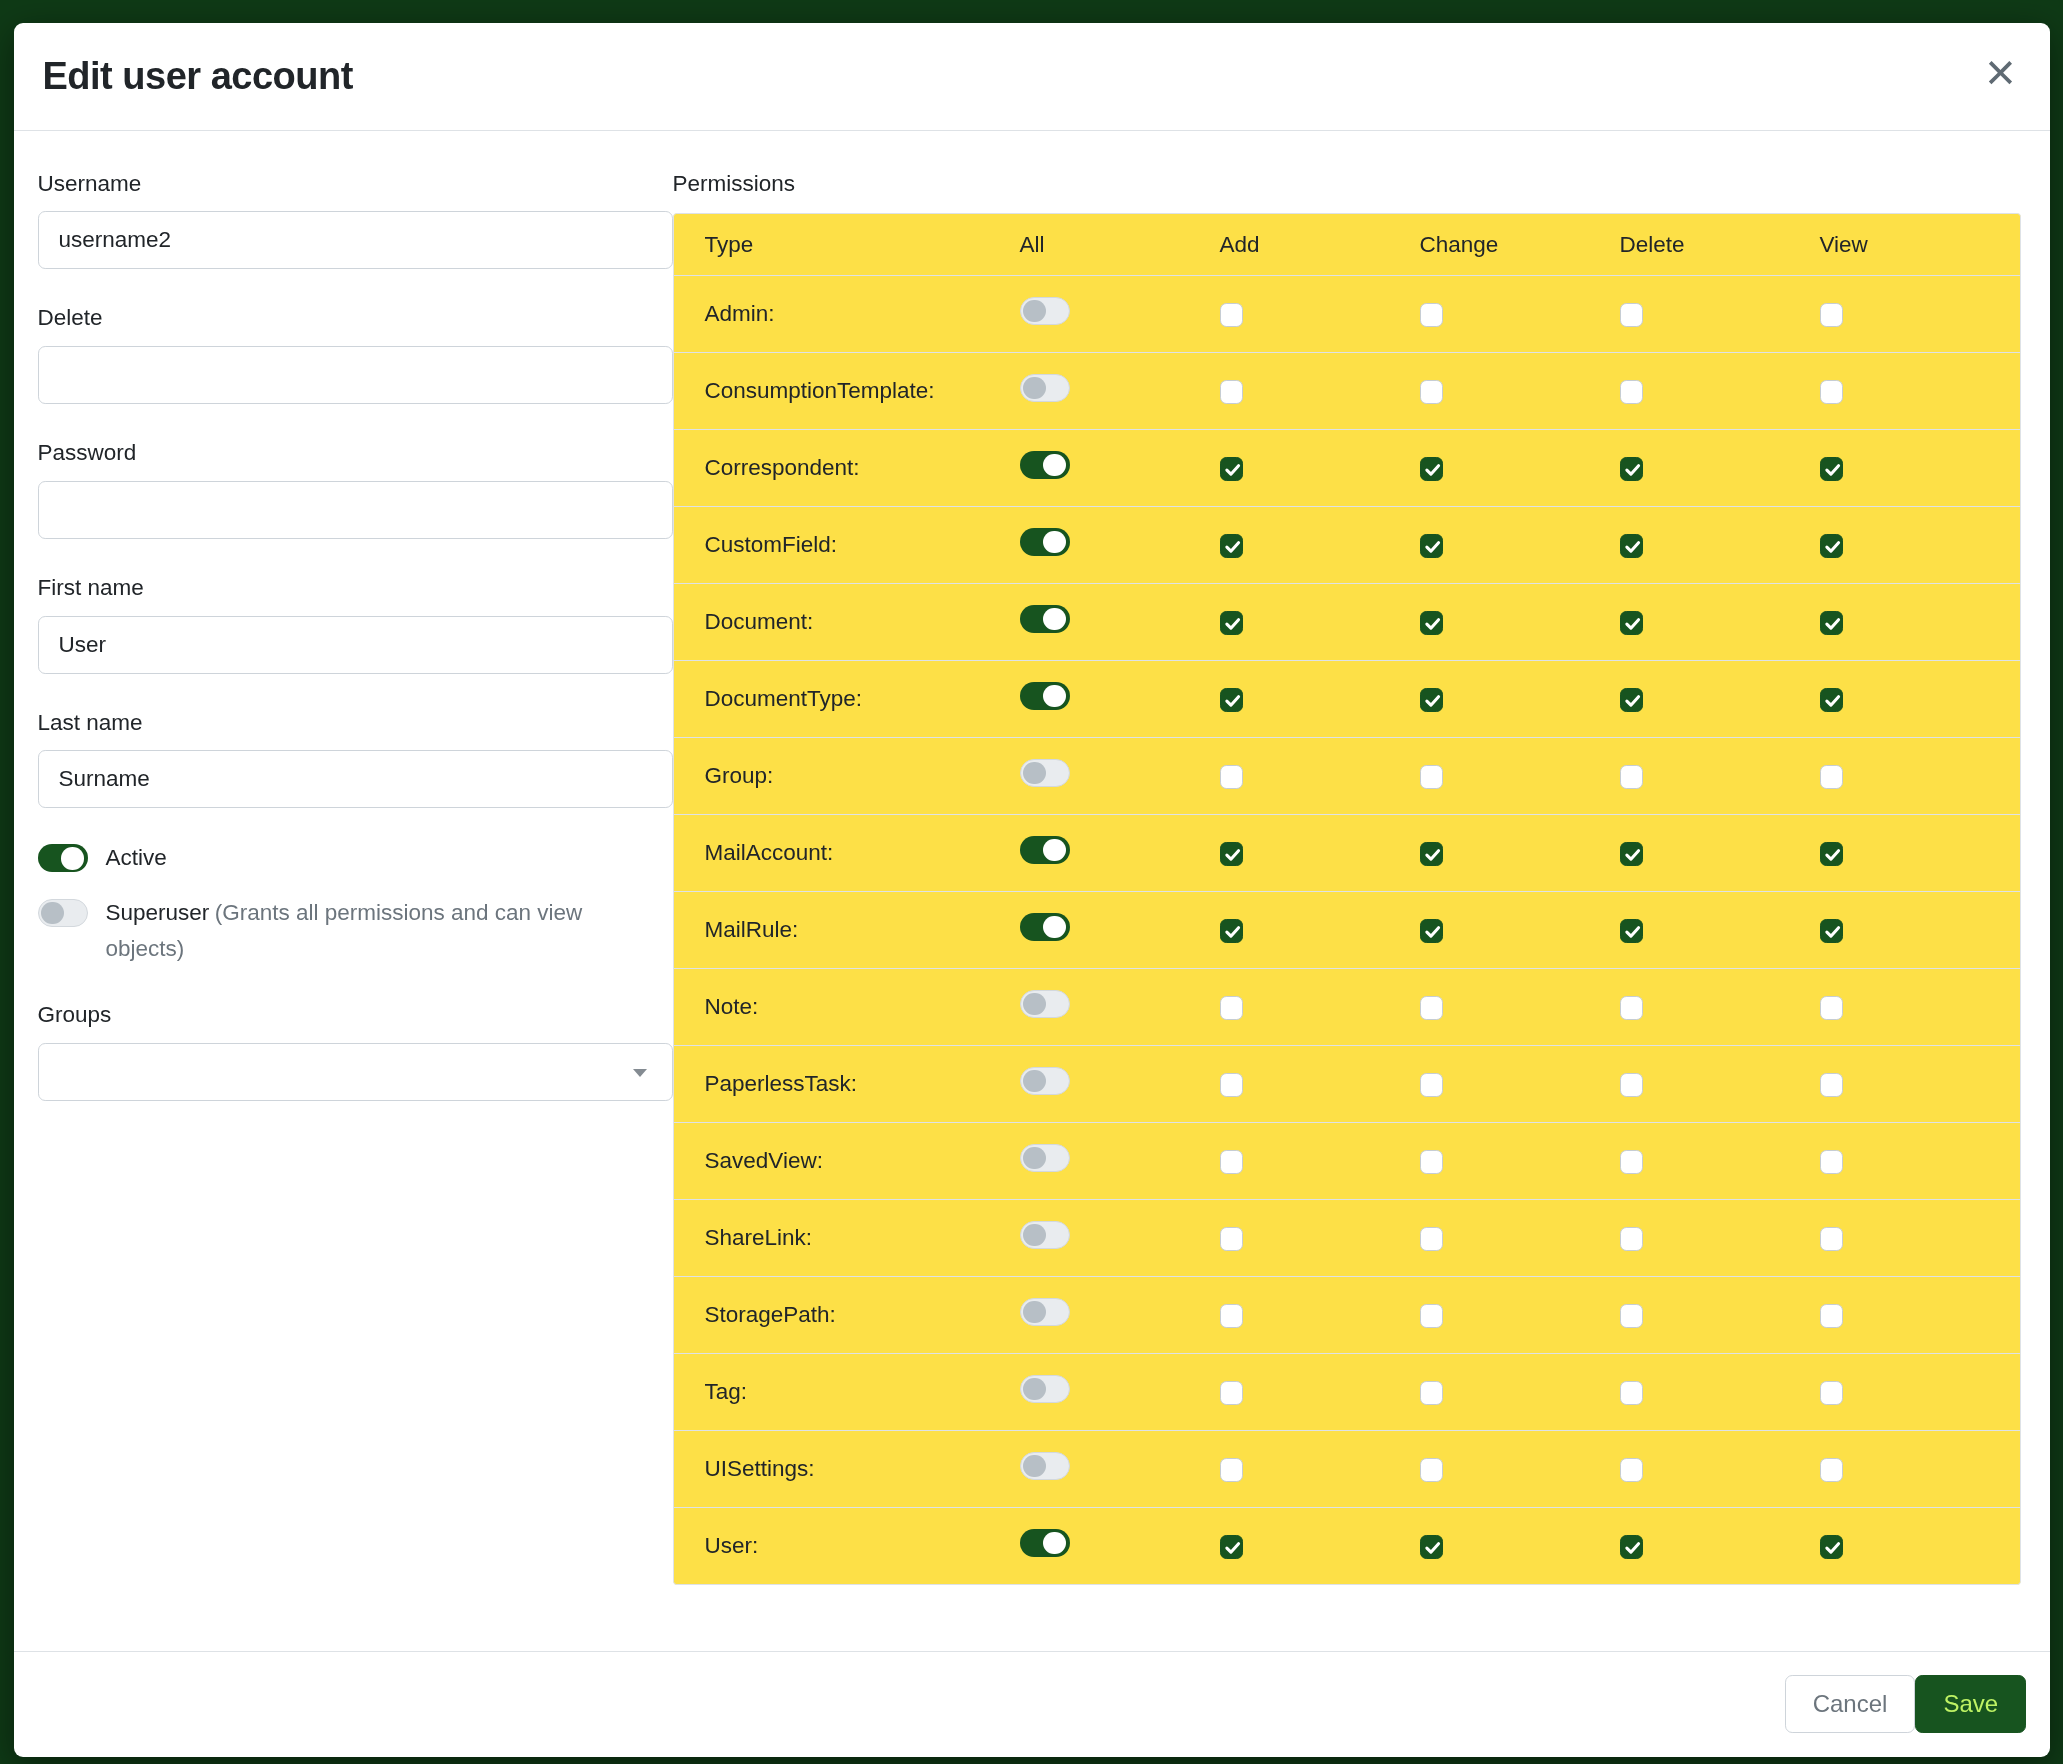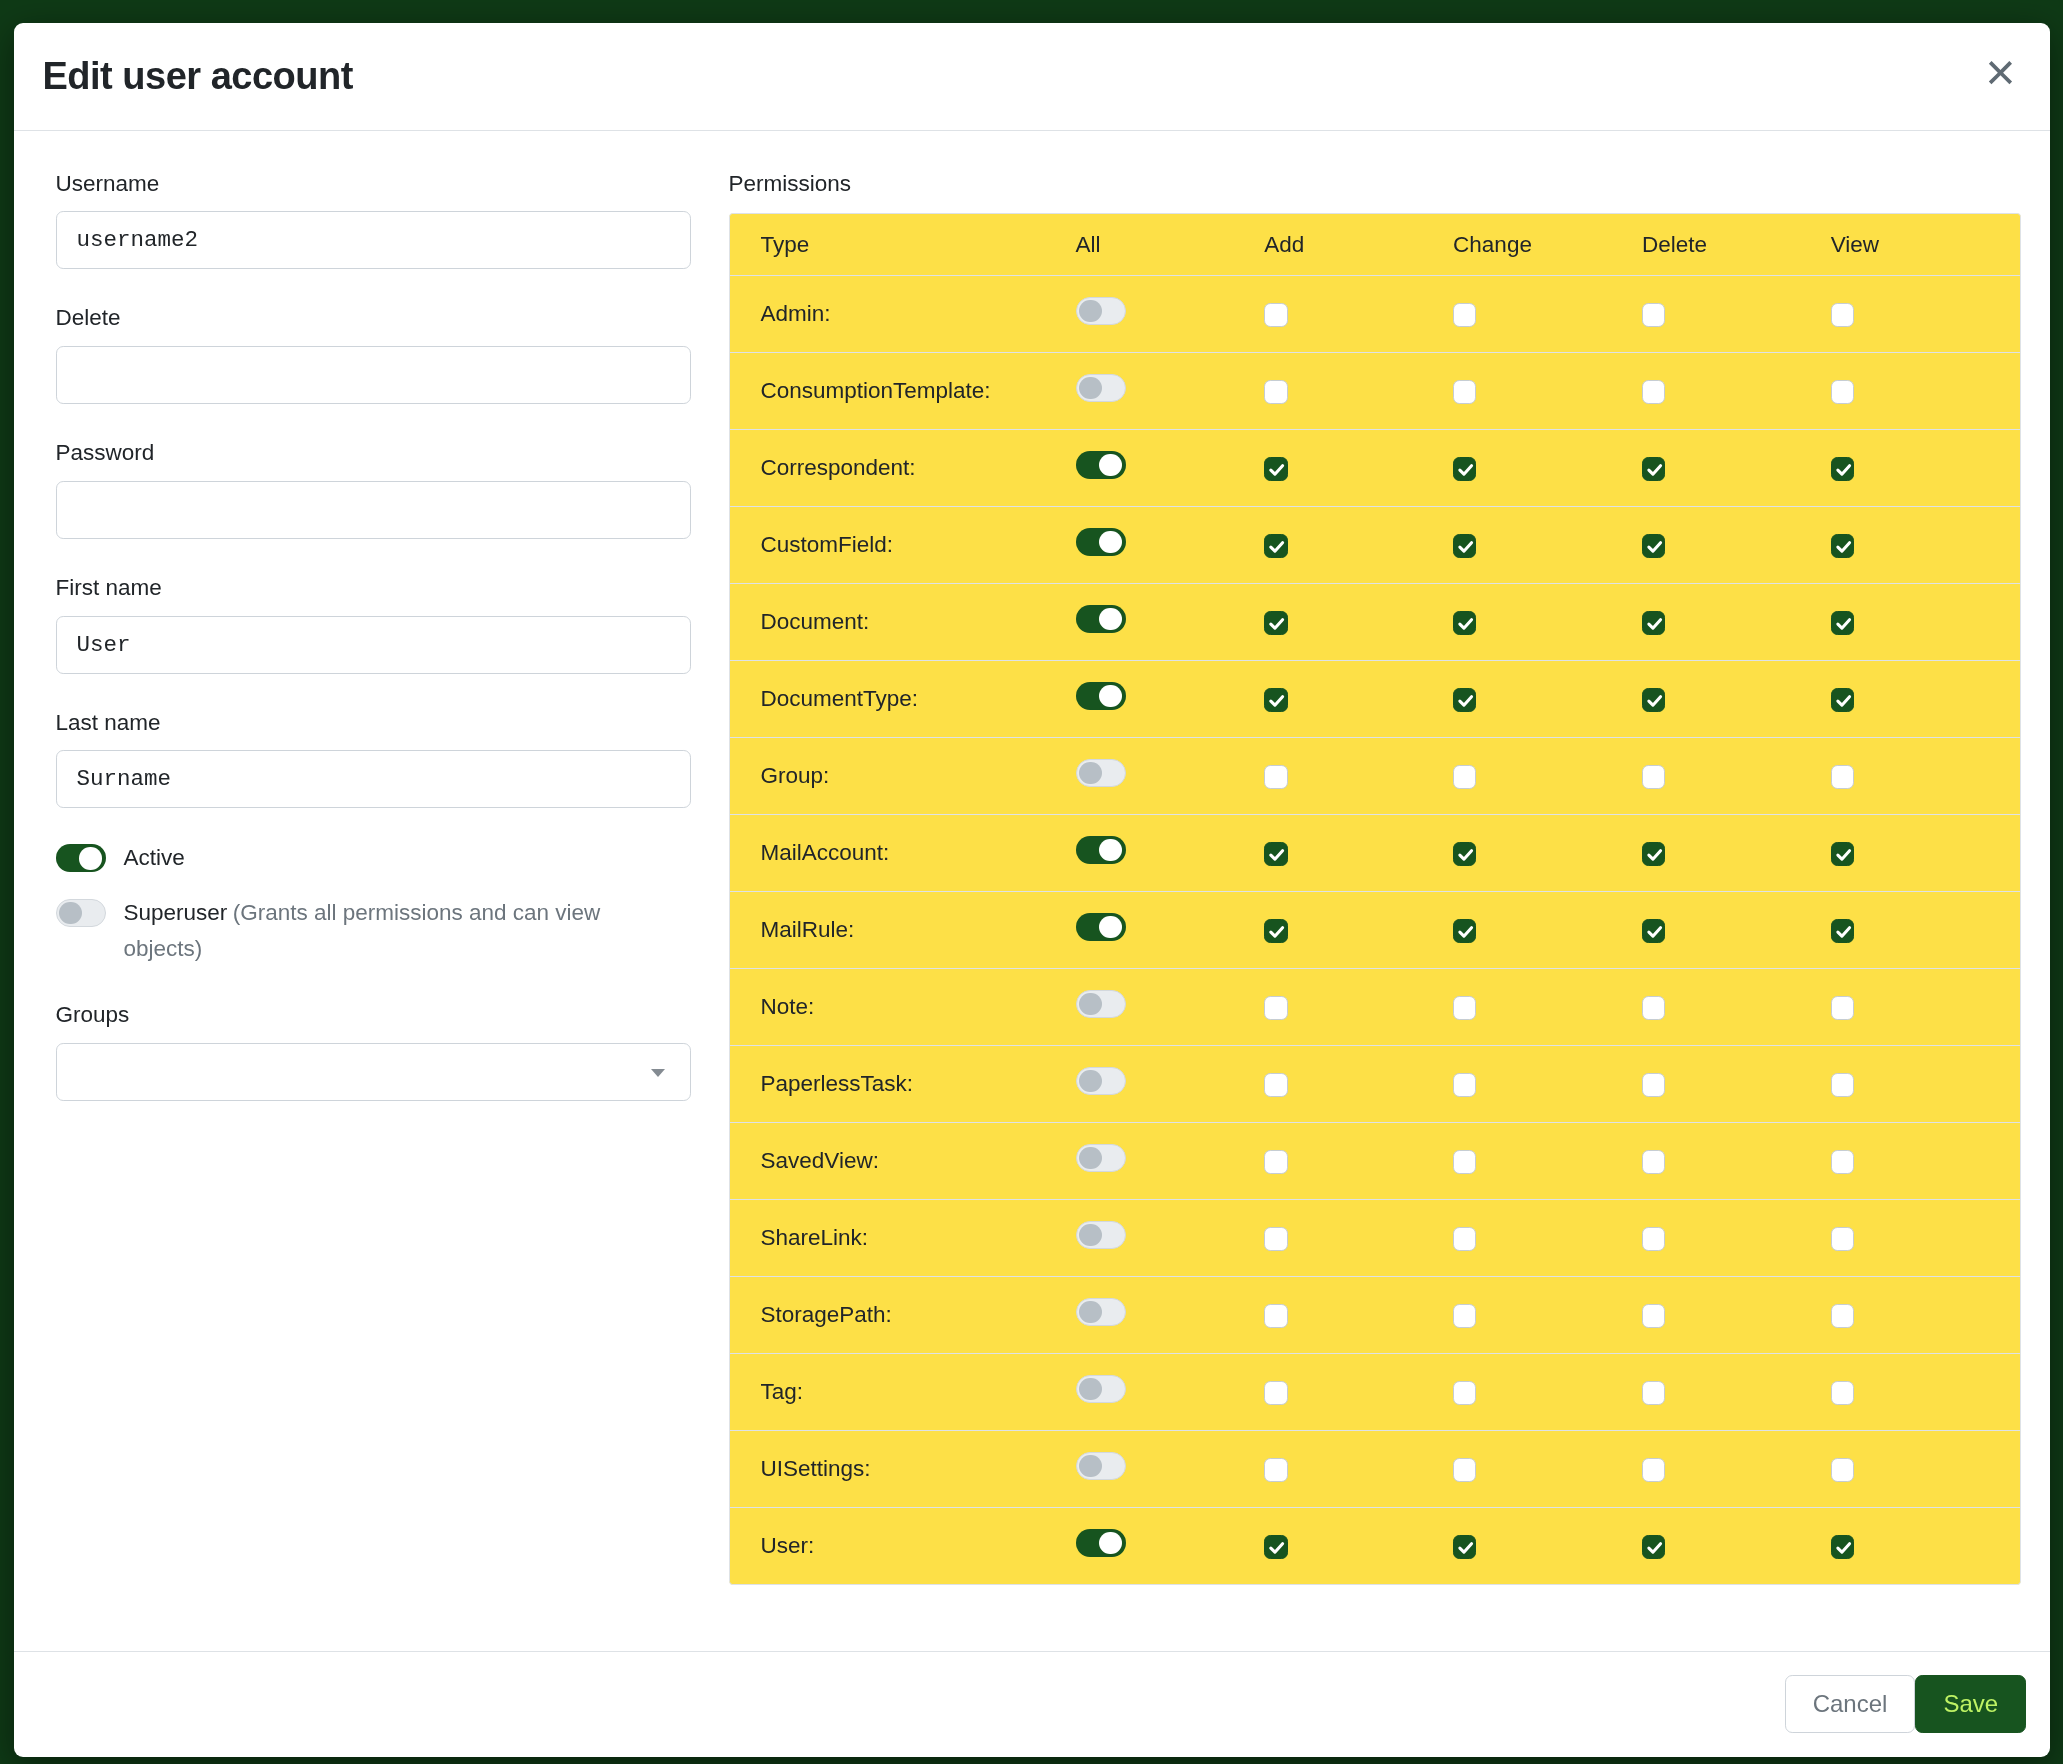--- a/index.html
+++ b/index.html
@@ -18,28 +18,28 @@
   }
   
   .modal-header{position:relative;padding:32px 29px;border-bottom:0.9px solid #dee2e6;flex:0 0 auto}
   .modal-title{font-size:38px;font-weight:700;letter-spacing:-0.5px;line-height:43px}
   .close-btn{
     position:absolute;right:34px;top:23.4px;background:none;border:none;
     font-size:52px;font-weight:300;color:#5f6a73;line-height:1;cursor:pointer;
     font-family:inherit;
   }
   
-  .modal-body{flex:1;display:flex;gap:38px;padding:36px 29px 0 42px;overflow:hidden}
+  .modal-body{flex:1;display:flex;padding:36px 29px 0 24px;overflow:hidden}
   .left-col{width:635px;flex:0 0 auto}
   .right-col{flex:1;min-width:0}
   .field{margin-bottom:32px}
   .form-label{display:block;font-size:22.5px;line-height:34px;margin-bottom:10.8px;color:#212529}
   .text-input{
     width:100%;height:58px;border:0.9px solid #ced4da;border-radius:7.2px;
-    font-size:22.5px;padding:0 20px;color:#212529;font-family:Liberation Mono, monospace;outline:none;background:#fff;
+    font-size:22.5px;padding:0 20px;color:#212529;font-family:Liberation Sans, sans-serif;outline:none;background:#fff;
   }
   
   .toggle{flex:0 0 auto;width:50px;height:28px;border-radius:14.4px;position:relative;display:inline-block;cursor:pointer}
   .toggle.on{background:#17541f}
   .toggle.on .knob{position:absolute;top:2.7px;right:3.6px;width:22.5px;height:22.5px;border-radius:50%;background:#fff}
   .toggle.off{background:#e9ecef;border:0.9px solid #d3d8dd}
   .toggle.off .knob{position:absolute;top:1.8px;left:2.7px;width:22.5px;height:22.5px;border-radius:50%;background:#b7bfc6}
   .switch-row{display:flex;align-items:center;gap:18px}
   .active-row{margin-top:18px;margin-bottom:19px}
   .superuser-row{align-items:flex-start;margin-bottom:31px}

